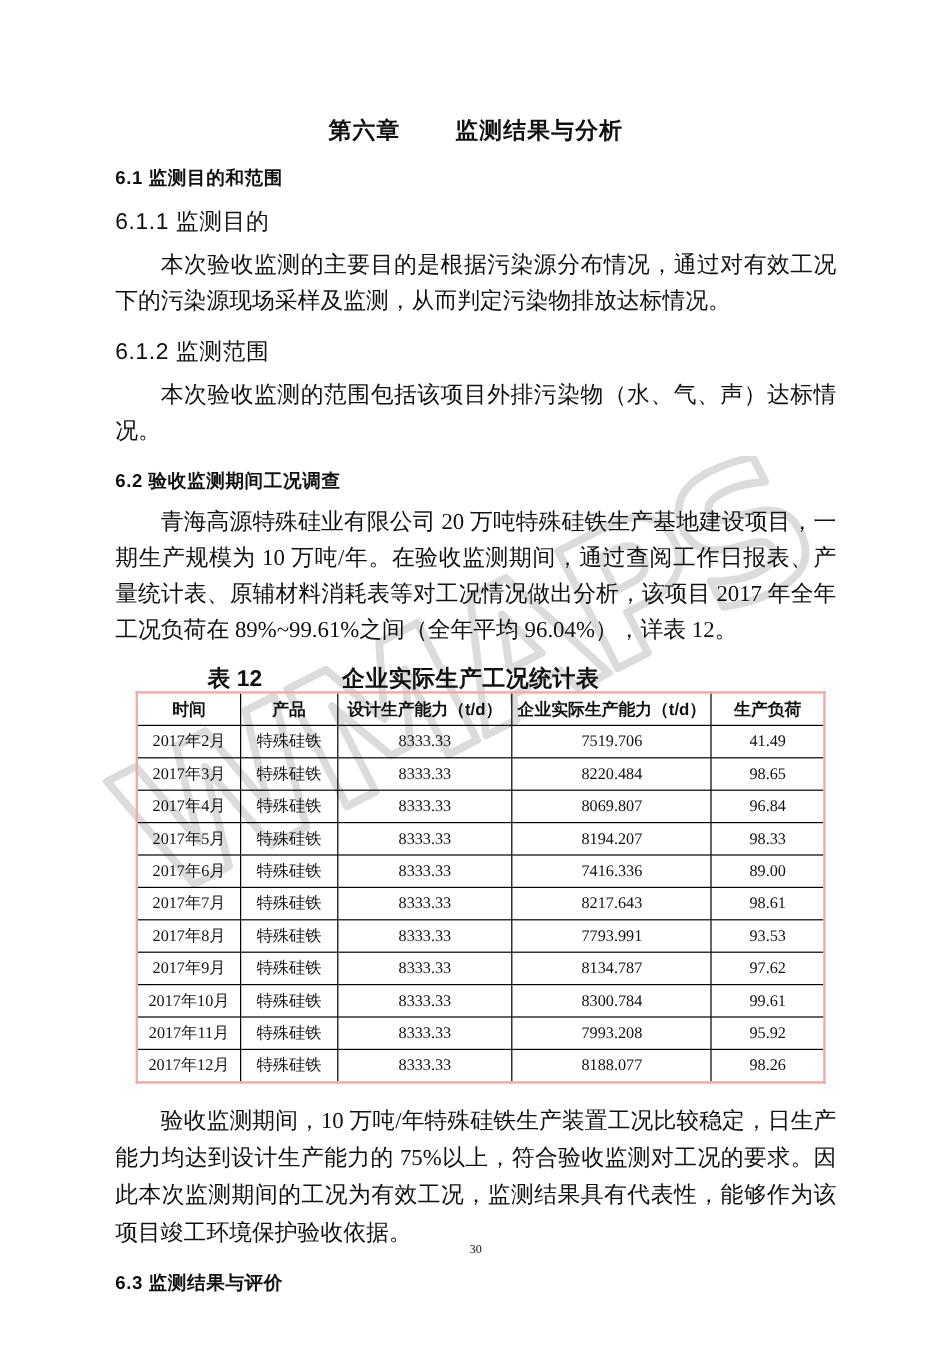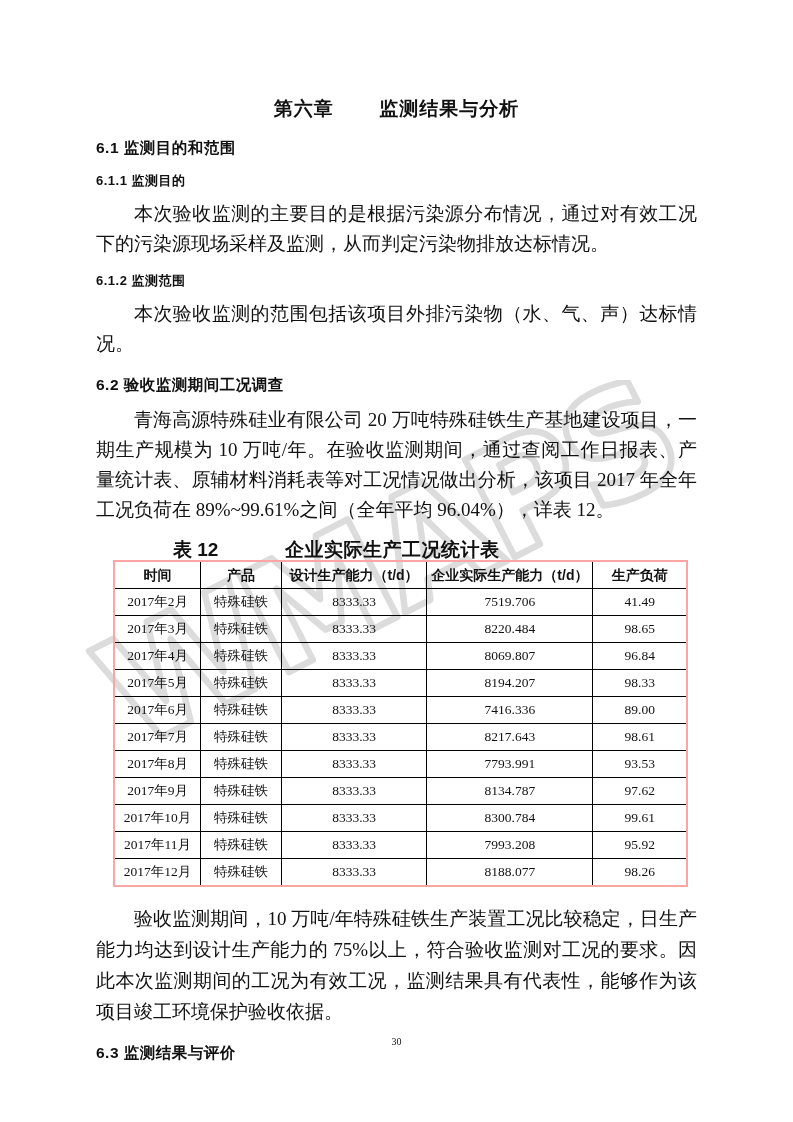--- a/index.html
+++ b/index.html
@@ -38,22 +38,22 @@
   .chapter-title .title-gap { display: inline-block; width: 2.4em; }
   .sec-heading {
     margin: 16px 0 0 0;
     font-size: 15.5px;
     font-weight: bold;
     font-family: "Liberation Sans", "DejaVu Sans", sans-serif;
     letter-spacing: 0.5px;
   }
   .sub-heading {
     margin: 13px 0 0 0;
-    font-size: 13px;
-    font-weight: bold;
+    font-size: 19px;
+    font-weight: normal;
     font-family: "Liberation Sans", "DejaVu Sans", sans-serif;
     letter-spacing: 0.5px;
   }
   .body-para {
     margin: 9px 0 0 0;
     font-size: 19px;
     line-height: 30px;
     text-align: justify;
     text-indent: 2em;
   }

